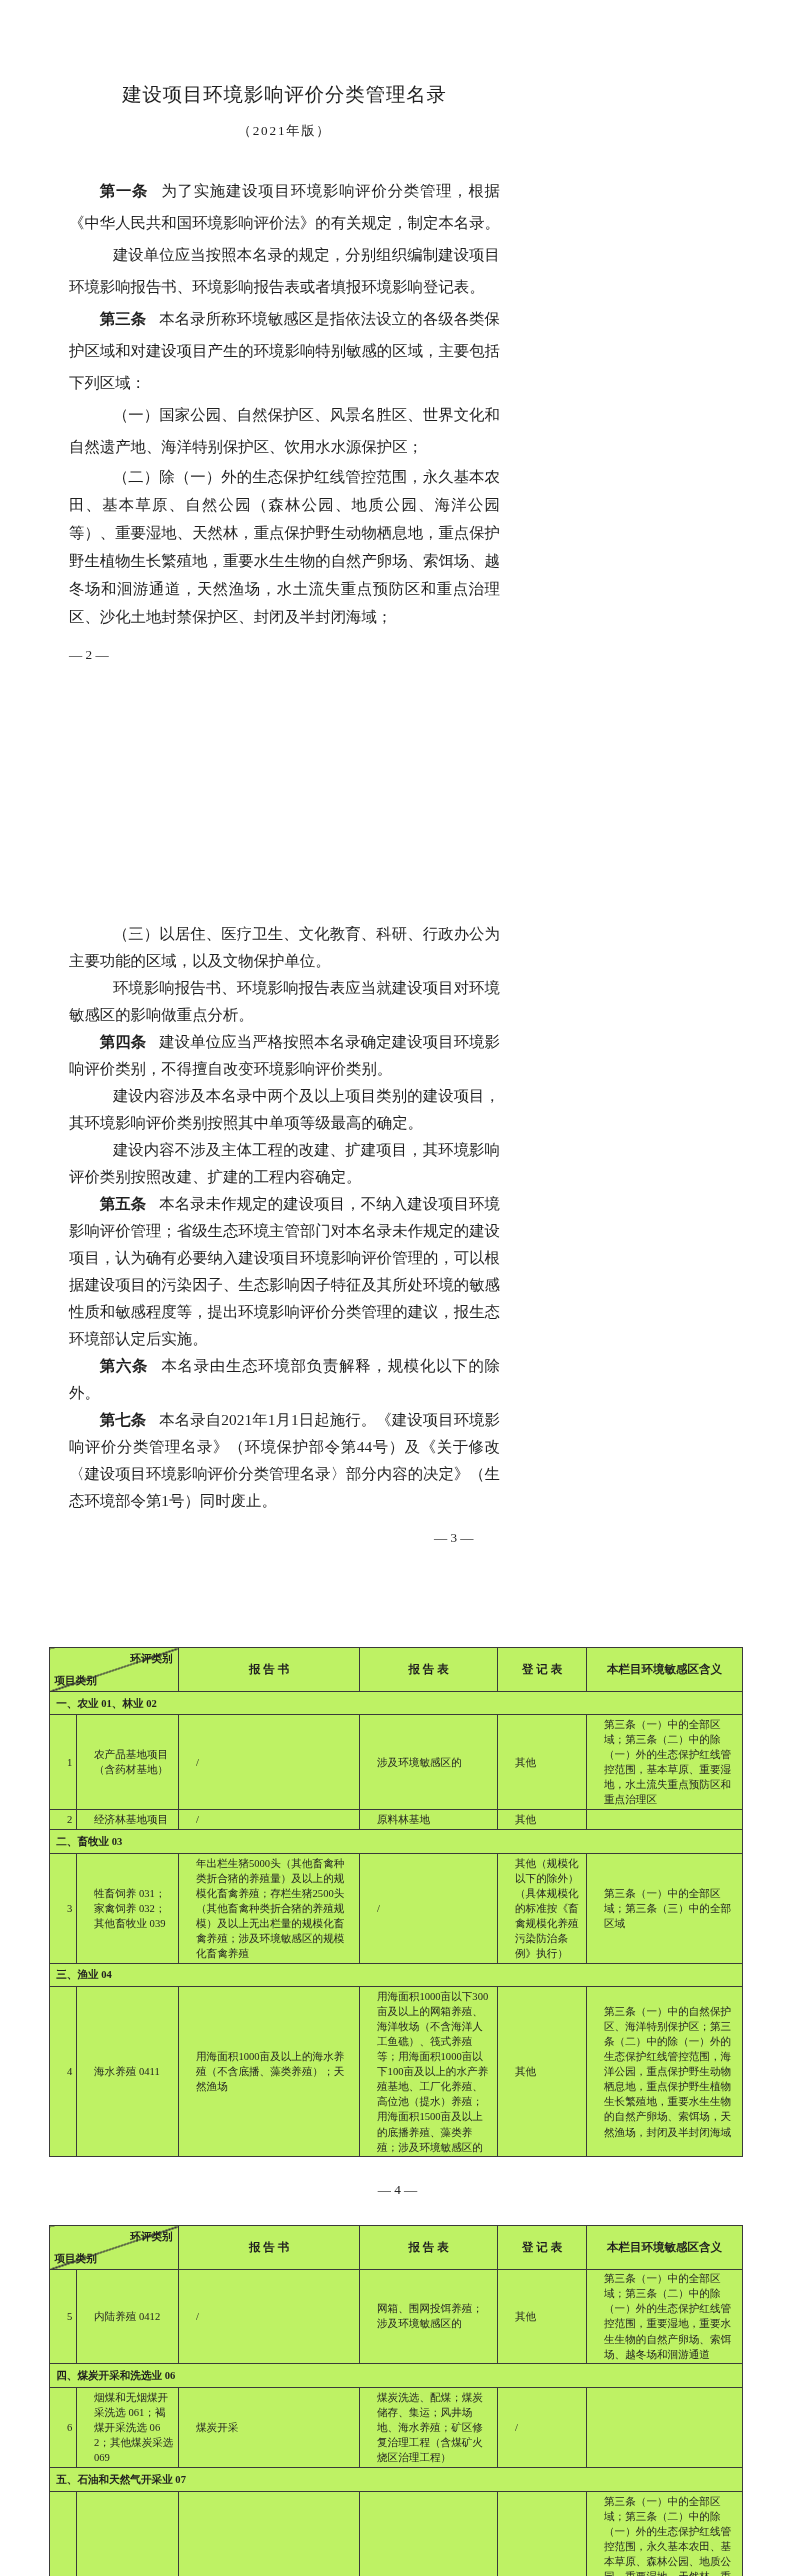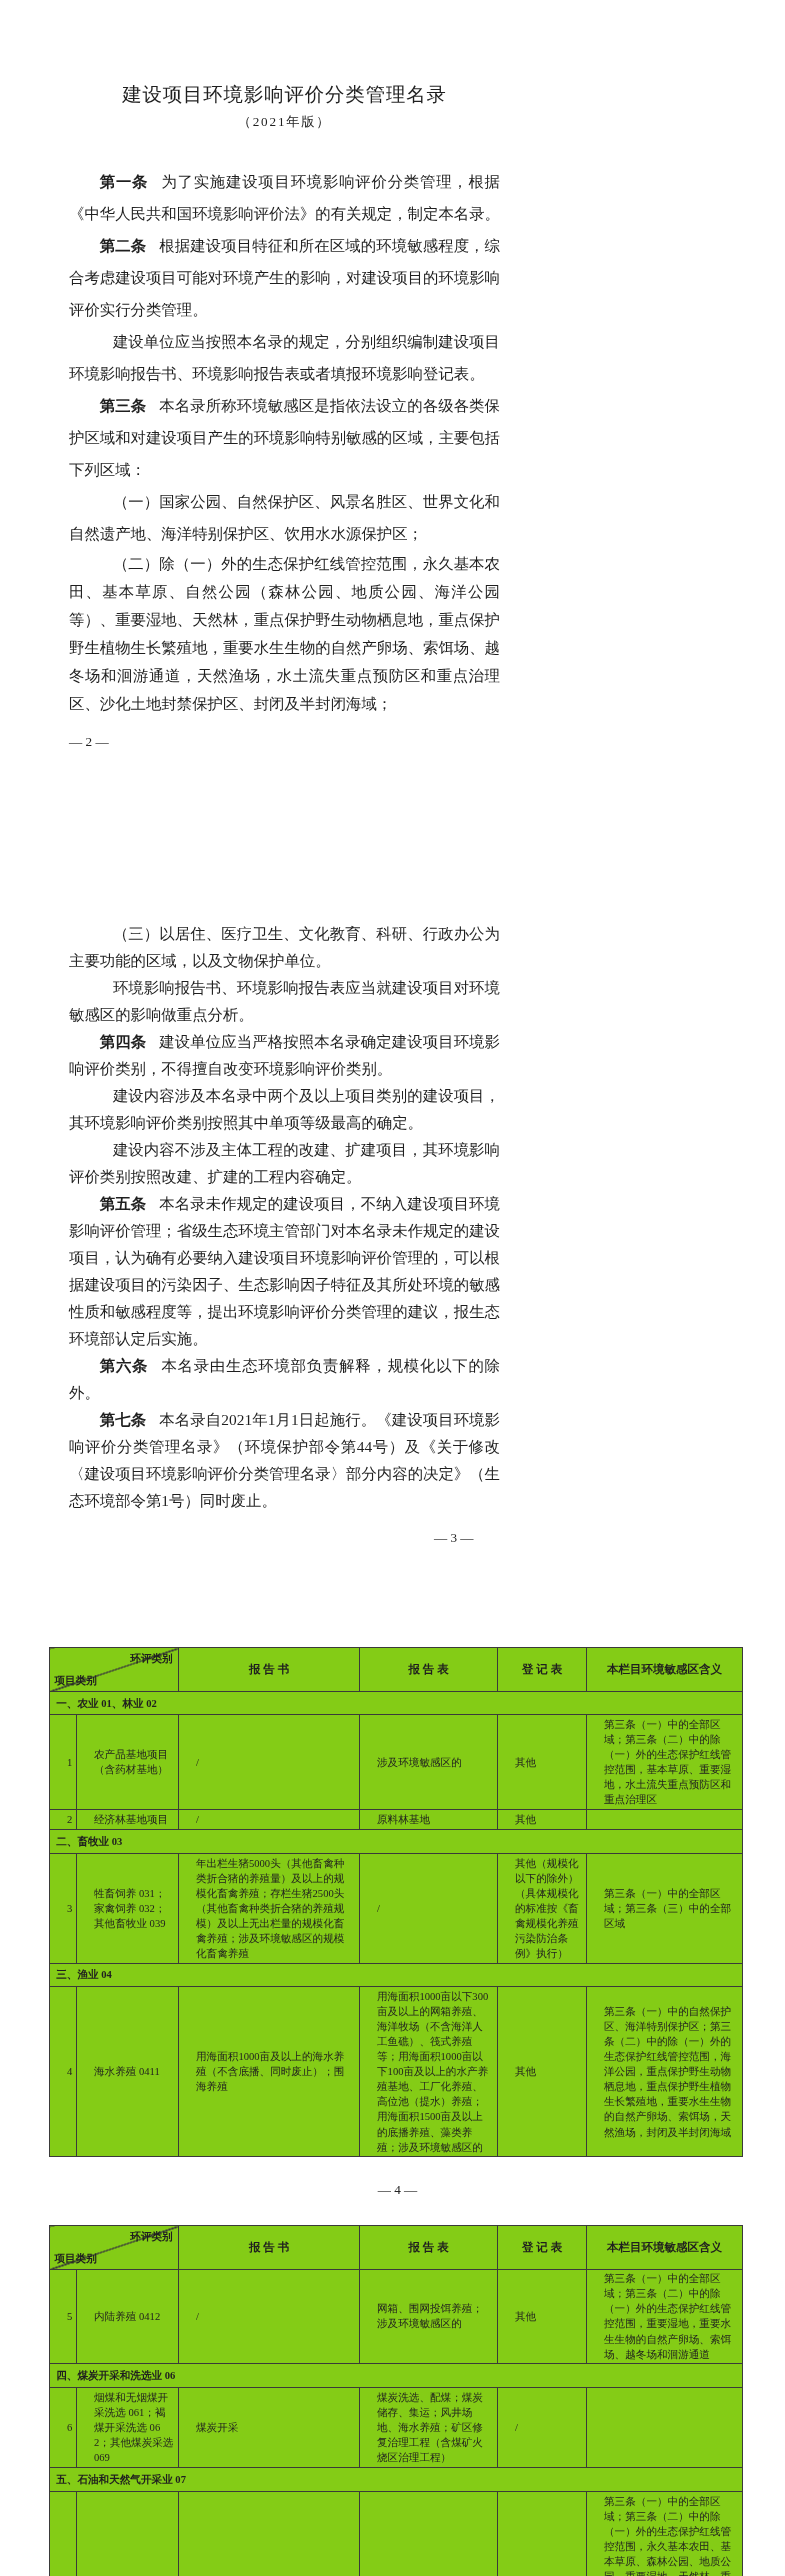--- a/index.html
+++ b/index.html
@@ -8,32 +8,32 @@
     background:#ffffff;color:#1f1f1f;
     font-family:"Liberation Serif","DejaVu Serif",serif;
   }
   section.page{position:absolute;}
   #page1{top:81px;left:69px;width:431px;}
   #page2{top:885px;left:69px;width:431px;}
   #tablepage1{top:1647px;left:49px;width:697px;}
   #tablepage2{top:2225px;left:49px;width:697px;}
 
   .doc-title{font-size:19.4px;font-weight:normal;text-align:center;margin:0;letter-spacing:0.9px;}
-  .doc-subtitle{text-align:center;font-size:13.2px;margin-top:5px;letter-spacing:1.8px;font-family:Liberation Serif, serif;}
+  .doc-subtitle{text-align:center;font-size:13.2px;margin-top:14px;letter-spacing:1.8px;font-family:Liberation Serif, serif;}
   .paras{margin-top:35px;}
   .para{margin:0;text-indent:2em;font-size:15.4px;line-height:32px;text-align:justify;word-break:break-all;}
   #page2 .para{line-height:27px;}
   #page1 .para:last-child{line-height:28px;}
   .lead{margin-right:0.85em;}
   .pagenum{font-size:13.2px;margin-top:16px;color:#222;}
   .pn-left{text-align:left;}
   .pn-right{text-align:right;padding-right:26.5px;}
   .pn-center{text-align:center;margin-top:25px;}
 
-  table.catalog{border-collapse:collapse;table-layout:fixed;width:694px;border:1.8px solid #3a3a3a;background:#84cc16;}
+  table.catalog{border-collapse:collapse;table-layout:fixed;width:694px;border:1.8px solid #3a3a3a;background:#bef264;}
   .catalog th,.catalog td{
     border:0.9px solid #3a3a3a;font-size:10.6px;line-height:1.42;
     padding:1.8px 4.4px;vertical-align:middle;white-space:pre-line;
     word-break:break-all;text-align:left;
   }
   .catalog thead th{font-weight:bold;text-align:center;height:39px;font-size:11.5px;padding:1.8px;}
   th.diag{position:relative;padding:0;
     background:linear-gradient(to bottom right,
       transparent calc(50% - 0.7px),
       #3a3a3a calc(50% - 0.7px),
@@ -47,21 +47,20 @@
 </style>
 </head>
 <body>
 
 <section class="page" id="page1">
   <h1 class="doc-title">建设项目环境影响评价分类管理名录</h1>
   <div class="doc-subtitle">（2021年版）</div>
   <div class="paras" id="page1-paras">
   <p class="para"><b class="lead">第一条</b><span class="ptxt">为了实施建设项目环境影响评价分类管理，根据《中华人民共和国环境影响评价法》的有关规定，制定本名录。</span></p>
 
-  <p class="para"><b class="lead">第二条</b><span class="ptxt">根据建设项目特征和所在区域的环境敏感程度，综合考虑建设项目可能对环境产生的影响，对建设项目的环境影响评价实行分类管理。</span></p>
 
   <p class="para"><b class="lead"></b><span class="ptxt">建设单位应当按照本名录的规定，分别组织编制建设项目环境影响报告书、环境影响报告表或者填报环境影响登记表。</span></p>
 
   <p class="para"><b class="lead">第三条</b><span class="ptxt">本名录所称环境敏感区是指依法设立的各级各类保护区域和对建设项目产生的环境影响特别敏感的区域，主要包括下列区域：</span></p>
 
   <p class="para"><b class="lead"></b><span class="ptxt">（一）国家公园、自然保护区、风景名胜区、世界文化和自然遗产地、海洋特别保护区、饮用水水源保护区；</span></p>
 
   <p class="para"><b class="lead"></b><span class="ptxt">（二）除（一）外的生态保护红线管控范围，永久基本农田、基本草原、自然公园（森林公园、地质公园、海洋公园等）、重要湿地、天然林，重点保护野生动物栖息地，重点保护野生植物生长繁殖地，重要水生生物的自然产卵场、索饵场、越冬场和洄游通道，天然渔场，水土流失重点预防区和重点治理区、沙化土地封禁保护区、封闭及半封闭海域；</span></p>
 </div>
   <div class="pagenum pn-left">— 2 —</div>
@@ -139,21 +138,21 @@
             <td class="c-reg">其他（规模化以下的除外）
 （具体规模化的标准按《畜禽规模化养殖污染防治条例》执行）</td>
             <td class="c-mean">第三条（一）中的全部区域；第三条（三）中的全部区域</td>
           </tr>
           <tr class="sectionrow">
             <td colspan="6">三、渔业 04</td>
           </tr>
           <tr class="item">
             <td class="c-id">4</td>
             <td class="c-cat">海水养殖 0411</td>
-            <td class="c-book">用海面积1000亩及以上的海水养殖（不含底播、同时废止）；围海养殖</td>
+            <td class="c-book">用海面积1000亩及以上的海水养殖（不含底播、藻类养殖）；天然渔场</td>
             <td class="c-form">用海面积1000亩以下300亩及以上的网箱养殖、海洋牧场（不含海洋人工鱼礁）、筏式养殖等；用海面积1000亩以下100亩及以上的水产养殖基地、工厂化养殖、高位池（提水）养殖；用海面积1500亩及以上的底播养殖、藻类养殖；涉及环境敏感区的</td>
             <td class="c-reg">其他</td>
             <td class="c-mean">第三条（一）中的自然保护区、海洋特别保护区；第三条（二）中的除（一）外的生态保护红线管控范围，海洋公园，重点保护野生动物栖息地，重点保护野生植物生长繁殖地，重要水生生物的自然产卵场、索饵场，天然渔场，封闭及半封闭海域</td>
           </tr>
         </tbody>
       </table>
     </div>
   <div class="pagenum pn-center">— 4 —</div>
 </section>
 

